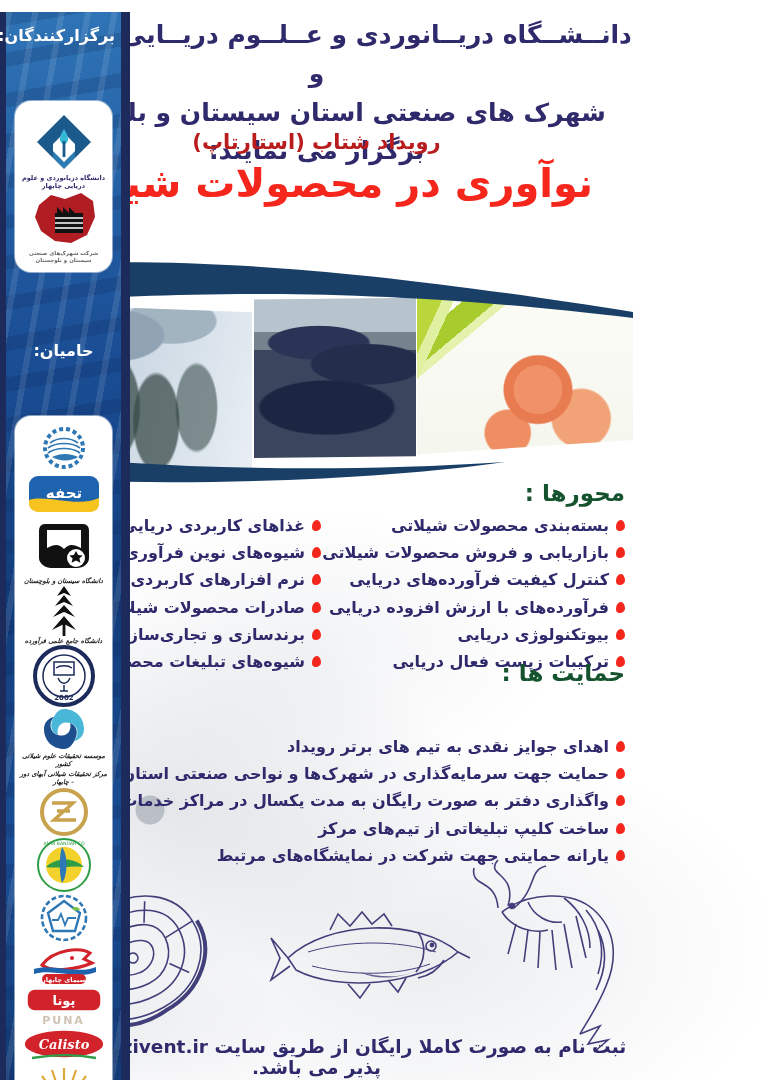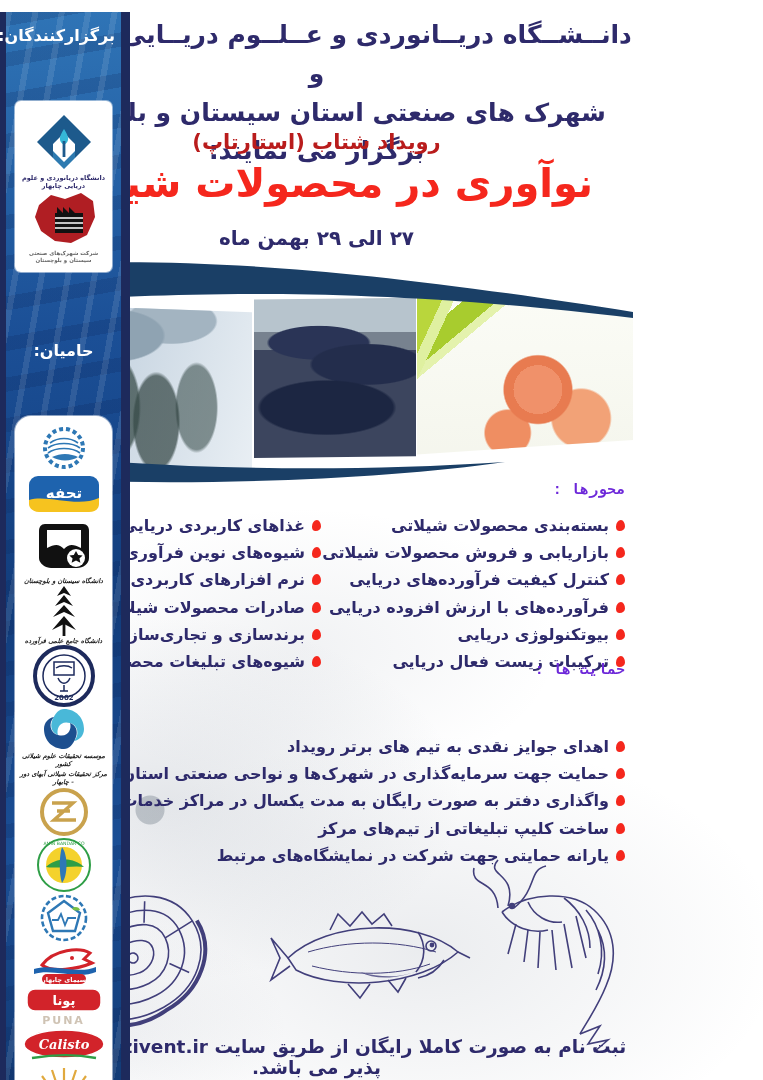--- a/index.html
+++ b/index.html
@@ -46,21 +46,21 @@
   .photo-3{right:0;width:216px;clip-path:polygon(0 1%,100% 9%,100% 80%,0 88%);
     background:
       linear-gradient(115deg,#b9d63c 0 9%,#dff0a0 9% 13%,transparent 13%),
       linear-gradient(140deg,transparent 12%,#a8cc2e 12% 20%,#e4f2ad 20% 23%,transparent 23%),
       radial-gradient(circle at 56% 52%, #f0916a 0 16%, #e87b50 16% 22%, transparent 23%),
       radial-gradient(circle at 76% 68%, #f2a277 0 14%, transparent 15%),
       radial-gradient(circle at 42% 76%, #ef8e62 0 12%, transparent 13%),
       linear-gradient(180deg,#fbfcf6 0,#f4f5ec 100%);}
   .swoosh{position:absolute;right:0;left:0;}
   
-  .section-heading{position:absolute;right:8px;color:#6d28d9;font-weight:bold;font-size:15px;font-family:Liberation Mono, monospace;}
+  .section-heading{position:absolute;right:8px;color:#14532d;font-weight:bold;font-size:23px;}
   .topics-grid{position:absolute;top:516px;right:8px;width:617px;display:grid;
     grid-template-columns:300px 1fr;column-gap:4px;row-gap:8px;}
   .support-list{position:absolute;top:737px;right:8px;width:600px;display:flex;
     flex-direction:column;gap:8px;}
   .li{display:flex;align-items:center;gap:7px;color:#2e2a6b;font-weight:bold;font-size:16px;
     line-height:1.2;white-space:nowrap;}
   .bullet{flex:0 0 auto;width:9px;height:11px;background:#f5271d;
     border-radius:55% 45% 60% 40%/60% 60% 42% 40%;}
   
   .ink{position:absolute;}
@@ -74,21 +74,21 @@
     border-right:9px solid #1d2a5c;border-left:6px solid #1d2a5c;
     background:
       repeating-linear-gradient(100deg, rgba(255,255,255,.10) 0 6px, rgba(255,255,255,0) 6px 26px),
       repeating-linear-gradient(170deg, rgba(10,30,80,.18) 0 14px, rgba(10,30,80,0) 14px 40px),
       linear-gradient(180deg,#2f74b6 0,#1b4f96 30%,#123d7c 55%,#1b4f96 78%,#123a74 100%);
     display:flex;flex-direction:column;gap:46px;}
   .sb-label{color:#ffffff;font-weight:bold;font-size:16px;text-align:center;padding:14px 6px 6px;}
   .sb-label.sponsors{padding-top:23px;}
   .panel{background:#ffffff;border-radius:16px;margin:4px 9px 0;box-shadow:0 0 0 1px rgba(255,255,255,.5);}
   .panel.organizers{height:176px;display:flex;flex-direction:column;align-items:flex-end;
-    justify-content:space-between;padding:10px 4px 8px;box-sizing:border-box;border-radius:6px;}
+    justify-content:space-between;padding:10px 4px 8px;box-sizing:border-box;}
   .panel.sponsors-panel{flex:1;margin-bottom:-4px;display:flex;flex-direction:column;
     align-items:center;justify-content:space-between;padding:8px 3px 6px;box-sizing:border-box;}
   .logo-slot{display:flex;flex-direction:column;align-items:center;gap:1px;}
   .logo-cap{font-size:6.5px;color:#2e2a6b;font-weight:bold;text-align:center;line-height:1.3;
     max-width:92px;}
   .logo-cap.script{font-style:italic;color:#222;}
   .logo-cap.tiny{font-size:5.5px;color:#666;}
   .logo-cap.latin{direction:ltr;letter-spacing:2px;color:#cfc3b4;font-size:11px;font-weight:bold;}
 </style>
 </head>
@@ -97,21 +97,20 @@
 <div class="poster">
   <div class="watermark"></div>
 
   <div class="main">
     <div class="hdr">
       <div>دانــشــگاه دریــانوردی و عــلــوم دریــایی چــابــهار و</div>
       <div>شهرک های صنعتی استان سیستان و بلوچستان برگزار می نمایند:</div>
     </div>
     <div class="kicker">رویداد شتاب (استارتاپ)</div>
     <div class="big-title">نوآوری در محصولات شیلاتی</div>
-    <div class="date-line">۲۷ الی ۲۹ بهمن ماه</div>
 
     <div class="photo-band">
       <div class="photo photo-1"></div>
       <div class="photo photo-2"></div>
       <div class="photo photo-3"></div>
     </div>
     <svg class="swoosh" style="top:256px" width="633" height="62" viewBox="0 0 633 62">
       <path d="M0,10 C170,0 330,8 633,56 L633,62 C340,26 150,40 55,44 C25,45 6,44 0,42 Z" fill="#1a3f66"></path>
     </svg>
     <svg class="swoosh" style="top:448px" width="633" height="42" viewBox="0 0 633 42">

